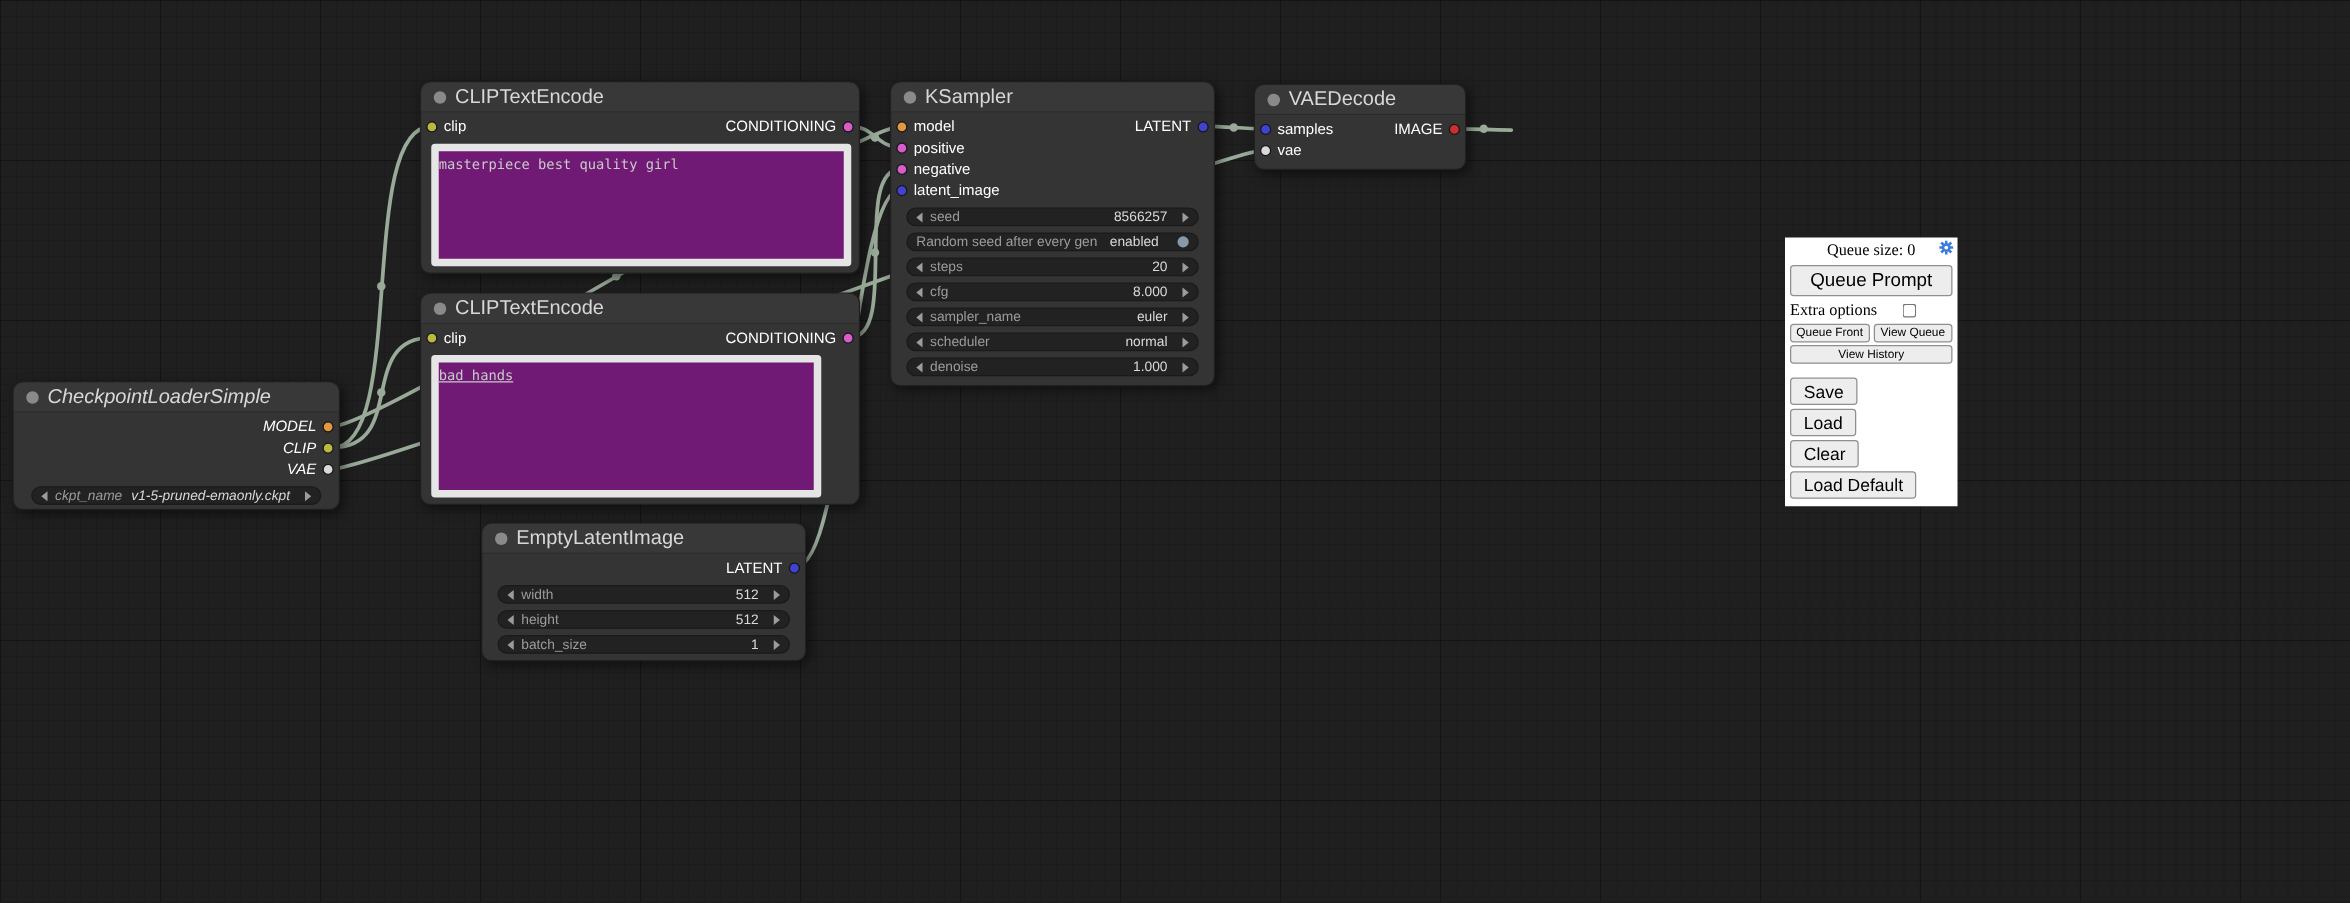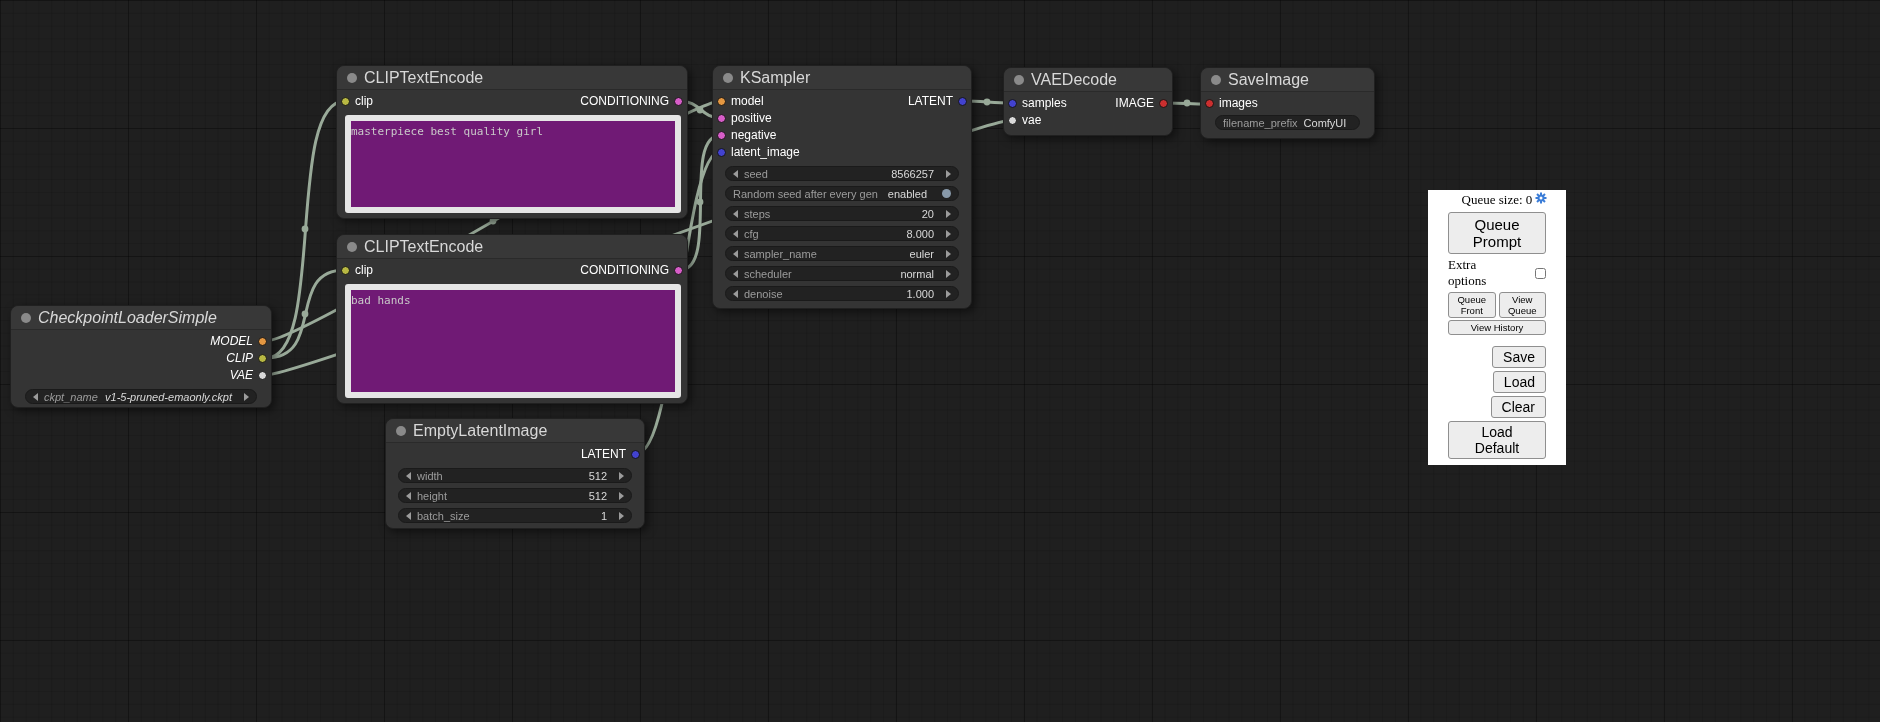--- a/index.html
+++ b/index.html
@@ -52,27 +52,27 @@
 
   
   #node-checkpoint  { left:10px;   top:305px; width:262px; height:103px;font-style:italic; }
   #node-clip-pos    { left:336px;  top:65px;  width:352px; height:154px; }
   #node-clip-neg    { left:336px;  top:234px; width:352px; height:170px; }
   #node-ksampler    { left:712px;  top:65px;  width:260px; height:244px; }
   #node-vaedecode   { left:1003px; top:67px;  width:170px; height:69px;  }
   #node-saveimage   { left:1200px; top:67px;  width:175px; height:72px;  }
   #node-emptylatent { left:385px;  top:418px; width:260px; height:111px; }
   #node-clip-pos .prompt { width:336px; height:98px; }
-  #node-clip-neg .prompt { width:336px; height:114px; }
+  #node-clip-neg .prompt { width:312px; height:114px;text-decoration:underline; }
   #node-checkpoint .widget { margin:5px 14px; }
   #node-saveimage  .widget { margin:3px 14px; }
 
   
   .menu { position:absolute; left:1428px; top:190px; width:138px; z-index:3; background:#ffffff;
-          padding:1px 20px 6px; display:flex; flex-direction:column; align-items:flex-end; gap:2px;
+          padding:1px 4px 6px; display:flex; flex-direction:column; align-items:flex-start; gap:2px;
           font-family:"Liberation Serif", serif; color:#000; }
   .mhead { width:100%; position:relative; text-align:center; font-size:13px; padding:1px 0 2px; }
   .gear  { position:absolute; right:-1px; top:1px; width:12px; height:12px; cursor:pointer; }
   .menu button { font-family:"Liberation Sans", sans-serif; background:#ededed;
                  border:1px solid #8f8f8f; border-radius:3px; color:#000; cursor:pointer; }
   .btn-qp { width:100%; font-size:15px; padding:3px 0; }
   .extra  { font-size:13px; display:flex; align-items:center; gap:20px; padding:1px 0; }
   .extra input { width:11px; height:11px; margin:0; }
   .row2 { width:100%; display:flex; gap:3px; }
   .row2 button { flex:1; font-size:9.5px; padding:1px 0; }
@@ -244,36 +244,20 @@
         <span class="sout">IMAGE</span>
         <span class="sdot out" style="background: rgb(204, 47, 47);"></span>
       </div>
       <div class="srow">
         <span class="sdot in" style="background: rgb(217, 217, 217);"></span>
         <span class="sin">vae</span>
       </div>
     </div>
   </div>
 
-  <div class="node" id="node-saveimage">
-    <div class="ntitle">
-      <span class="tdot"></span>
-      <span>SaveImage</span>
-    </div>
-    <div class="slots">
-      <div class="srow">
-        <span class="sdot in" style="background: rgb(204, 47, 47);"></span>
-        <span class="sin">images</span>
-      </div>
-    </div>
-    <div class="widget">
-      <span>filename_prefix</span>
-      <span class="val">ComfyUI</span>
-    </div>
-  </div>
 
   <div class="node" id="node-emptylatent">
     <div class="ntitle">
       <span class="tdot"></span>
       <span>EmptyLatentImage</span>
     </div>
     <div class="slots">
       <div class="srow">
         <span class="sout">LATENT</span>
         <span class="sdot out" style="background: rgb(66, 66, 208);"></span>

